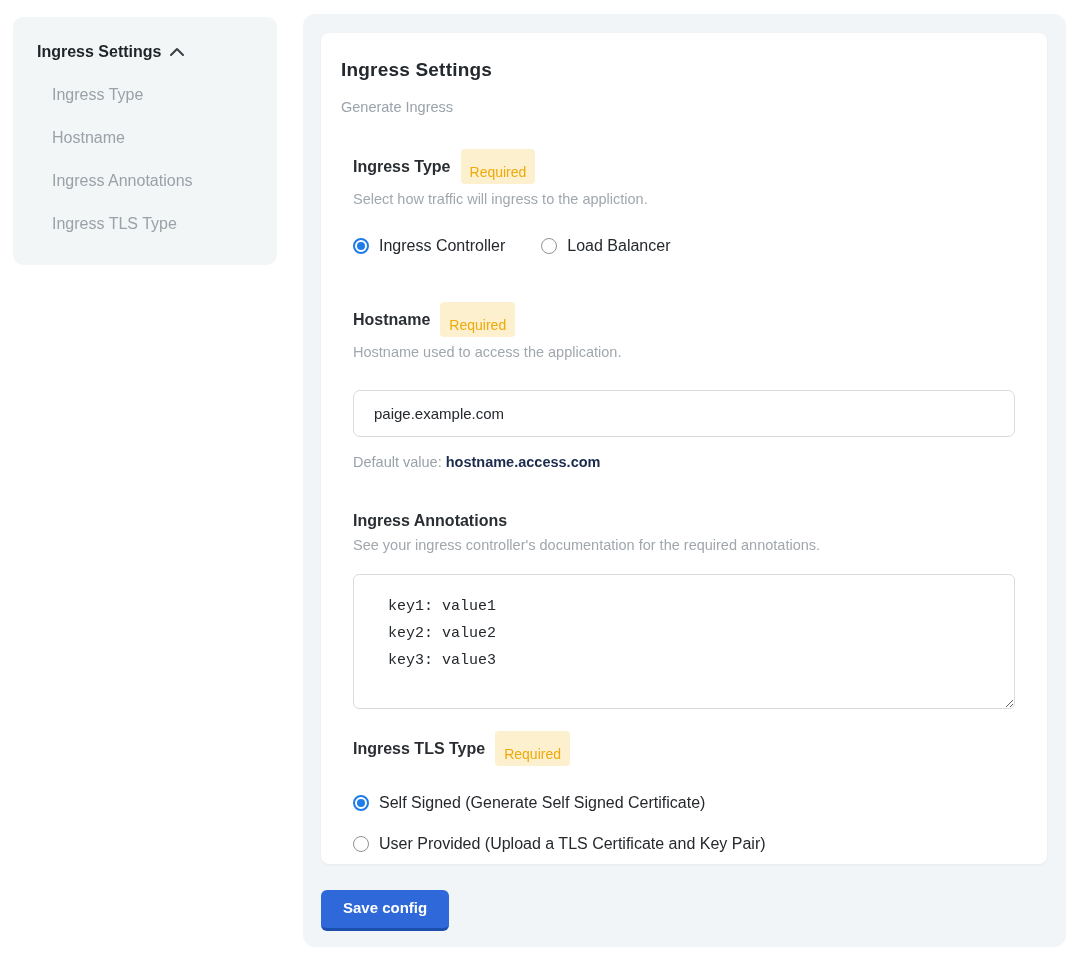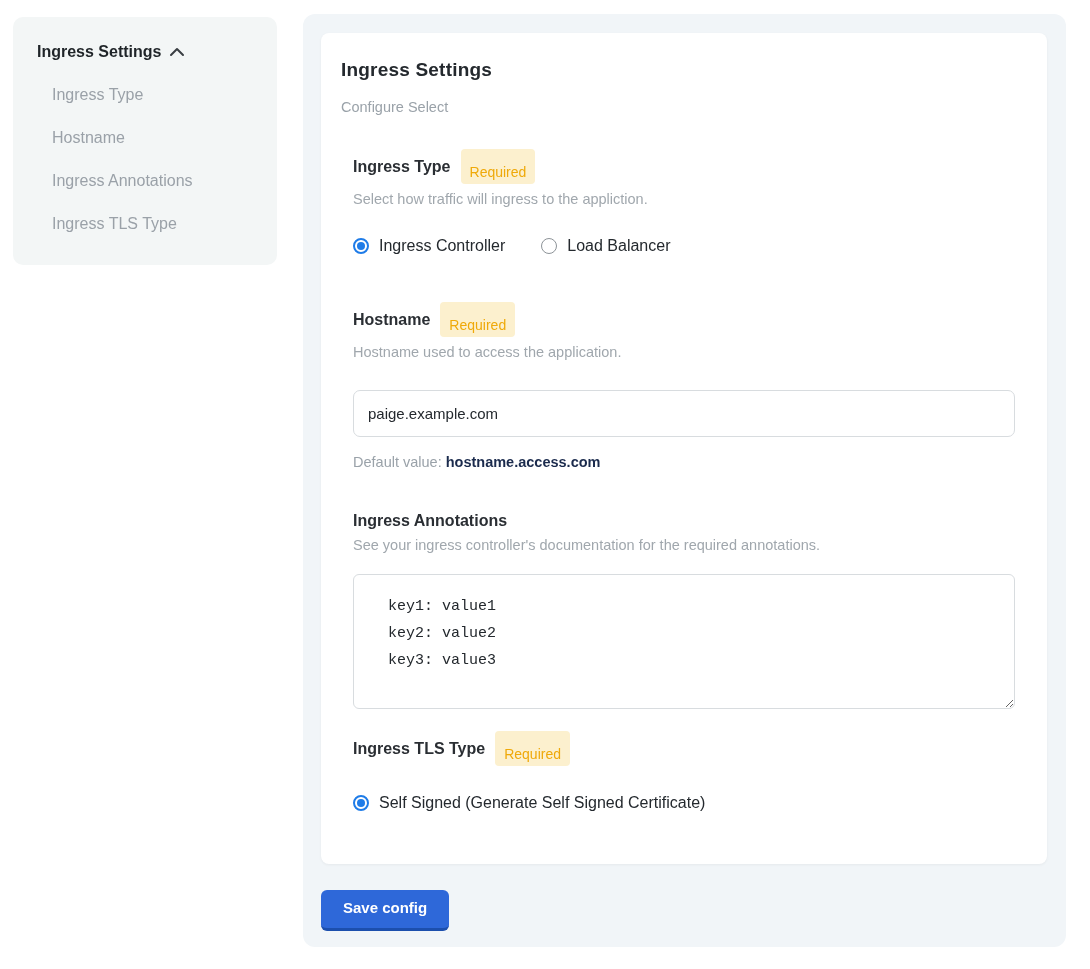--- a/index.html
+++ b/index.html
@@ -103,21 +103,21 @@
     background: #1f7ce8;
   }
   .radio-label { font-size: 16px; color: #24292e; text-align: center; }
 
   
   .text-input {
     margin-top: 30px;
     width: 662px; height: 47px;
     border: 1px solid #d8dcdf;
     border-radius: 7px;
-    padding: 0 14px;
+    padding: 0 20px;
     font-size: 15px;
     font-family: "Liberation Sans", sans-serif;
     color: #24292e;
     background: #ffffff;
     outline: none;
     display: block;
   }
   .default-line {
     margin-top: 17px;
     font-size: 14.5px;
@@ -183,21 +183,21 @@
     <li class="sidebar-item">Hostname</li>
     <li class="sidebar-item">Ingress Annotations</li>
     <li class="sidebar-item">Ingress TLS Type</li>
   </ul>
 </nav>
 
 <main class="panel">
   <section class="card">
 
     <h1 class="card-title">Ingress Settings</h1>
-    <p class="card-subtitle">Configure Select</p>
+    <p class="card-subtitle">Generate Ingress</p>
 
     <div class="section sec-ingress-type">
       <div class="section-label-row">
         <span class="section-label">Ingress Type</span>
         <span class="required-badge">Required</span>
       </div>
       <p class="section-desc">Select how traffic will ingress to the appliction.</p>
       <div class="radio-row-inline">
         <label class="radio-option">
           <span class="radio-circle selected"></span>
@@ -233,19 +233,23 @@
     <div class="section sec-tls">
       <div class="section-label-row">
         <span class="section-label">Ingress TLS Type</span>
         <span class="required-badge">Required</span>
       </div>
       <div class="radio-stack">
         <label class="radio-option">
           <span class="radio-circle selected"></span>
           <span class="radio-label">Self Signed (Generate Self Signed Certificate)</span>
         </label>
+        <label class="radio-option">
+          <span class="radio-circle"></span>
+          <span class="radio-label">User Provided (Upload a TLS Certificate and Key Pair)</span>
+        </label>
       </div>
     </div>
 
   </section>
 
   <button class="save-button">Save config</button>
 </main>
 
 </body></html>

